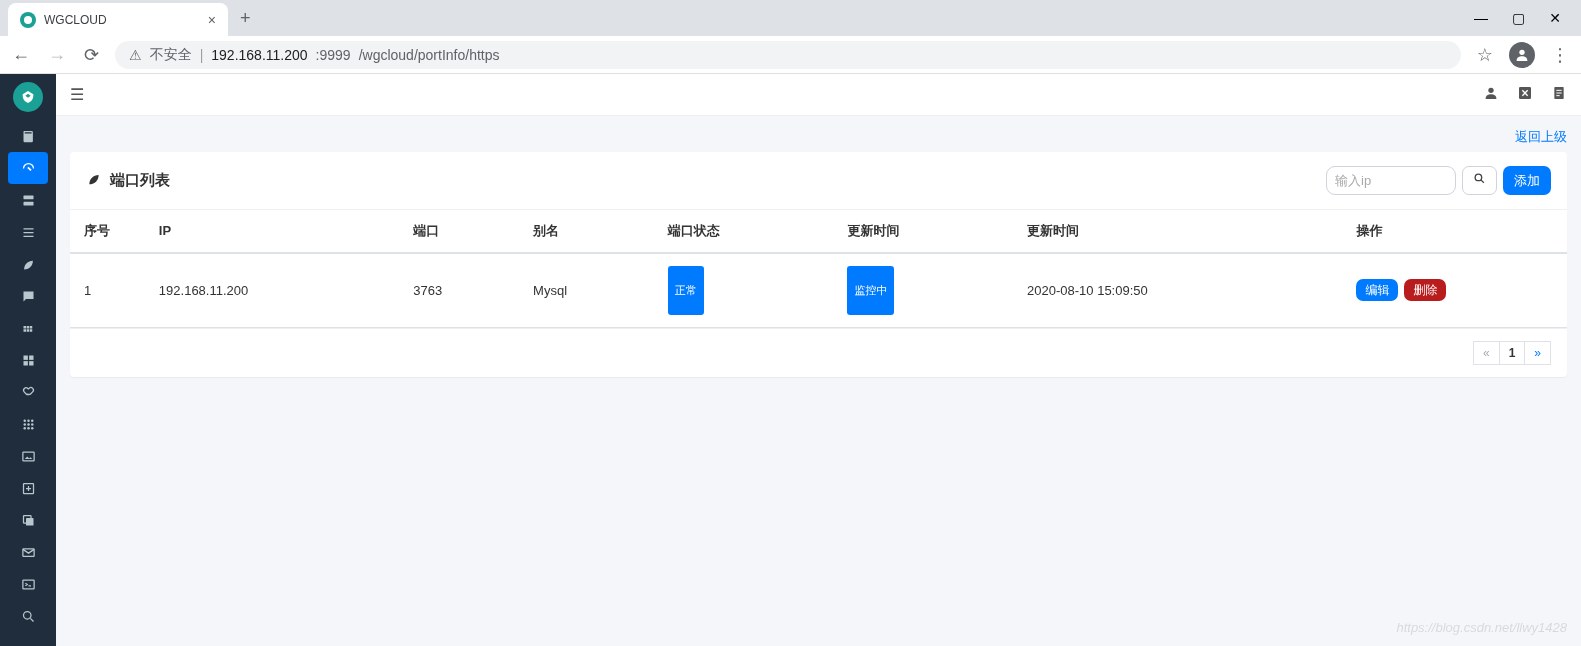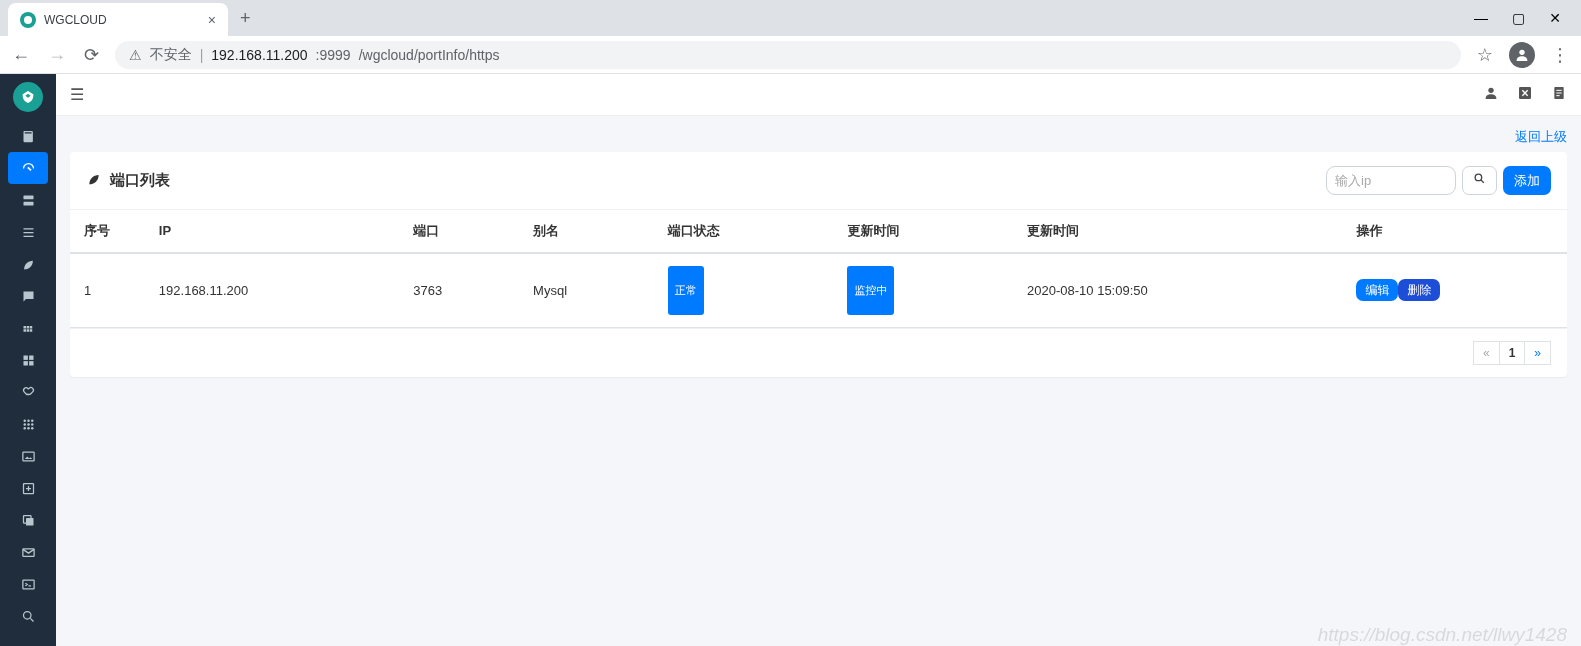--- a/index.html
+++ b/index.html
@@ -52,38 +52,38 @@
     .card { background: #fff; border-radius: 4px; box-shadow: 0 1px 1px rgba(0,0,0,.05); }
     .card-header { display: flex; align-items: center; padding: 14px 16px; border-bottom: 1px solid #f0f0f0; }
     .card-title { display: flex; align-items: center; gap: 8px; font-weight: 600; font-size: 15px; color: #333; }
     .leaf-icon svg { width: 16px; height: 16px; fill: #333; }
     .card-tools { margin-left: auto; display: flex; gap: 6px; }
     .search-input { border: 1px solid #ced4da; border-radius: 9px; padding: 5px 8px; font-size: 13px; width: 130px; }
     .search-input::placeholder { color: #aaa; }
     .btn { border: 1px solid transparent; border-radius: 7px; padding: 5px 10px; font-size: 13px; cursor: pointer; line-height: 1.2; }
     .btn-default { background: #fff; border-color: #ced4da; color: #444; }
     .btn-primary { background: #007bff; color: #fff; }
-    .btn-danger { background: #1d4ed8; color: #fff; }
+    .btn-danger { background: #b91c1c; color: #fff; }
     .btn-xs { padding: 3px 8px; font-size: 12px; }
     
     .table { width: 100%; border-collapse: collapse; }
     .table th, .table td { text-align: left; padding: 12px 14px; border-top: 1px solid #dee2e6; font-size: 13px; }
     .table th { font-weight: 700; color: #333; background: #fff; border-bottom: 2px solid #dee2e6; border-top: none;}
     .table tbody tr { border-bottom: 1px solid #dee2e6;}
     .badge { display: inline-block; padding: 17px 7px; border-radius: 3px; font-size: 11px; color: #fff; font-family: Liberation Mono, monospace; }
     .badge-primary { background: #007bff; }
-    .actions { display: flex; }
+    .actions { display: flex; gap: 6px; }
     
     .card-footer { padding: 12px 16px; display: flex; justify-content: flex-end; border-top: 1px solid #f0f0f0; }
     .pagination { display: flex; gap: 0; }
     .page-item { border: 1px solid #dee2e6; padding: 4px 9px; font-size: 12px; color: #007bff; background: #fff; cursor: pointer; margin-left: -1px; }
     .page-item.active { background: #fff; color: #333; font-weight: 700; }
     .page-item.disabled { color: #aaa; cursor: default; }
     
-    .watermark { position: fixed; bottom: 0; right: 14px; color: rgba(0,0,0,0.12); font-size: 19px; font-style: italic; pointer-events: none; }
+    .watermark { position: fixed; bottom: 11px; right: 14px; color: rgba(0,0,0,0.12); font-size: 13px; font-style: italic; pointer-events: none; }
   </style>
 </head>
 <body>
 
 <div class="browser-chrome">
   <div class="tab-bar">
     <div class="tab">
       <span class="tab-favicon"></span>
       <span class="tab-title">WGCLOUD</span>
       <span class="tab-close">×</span>

